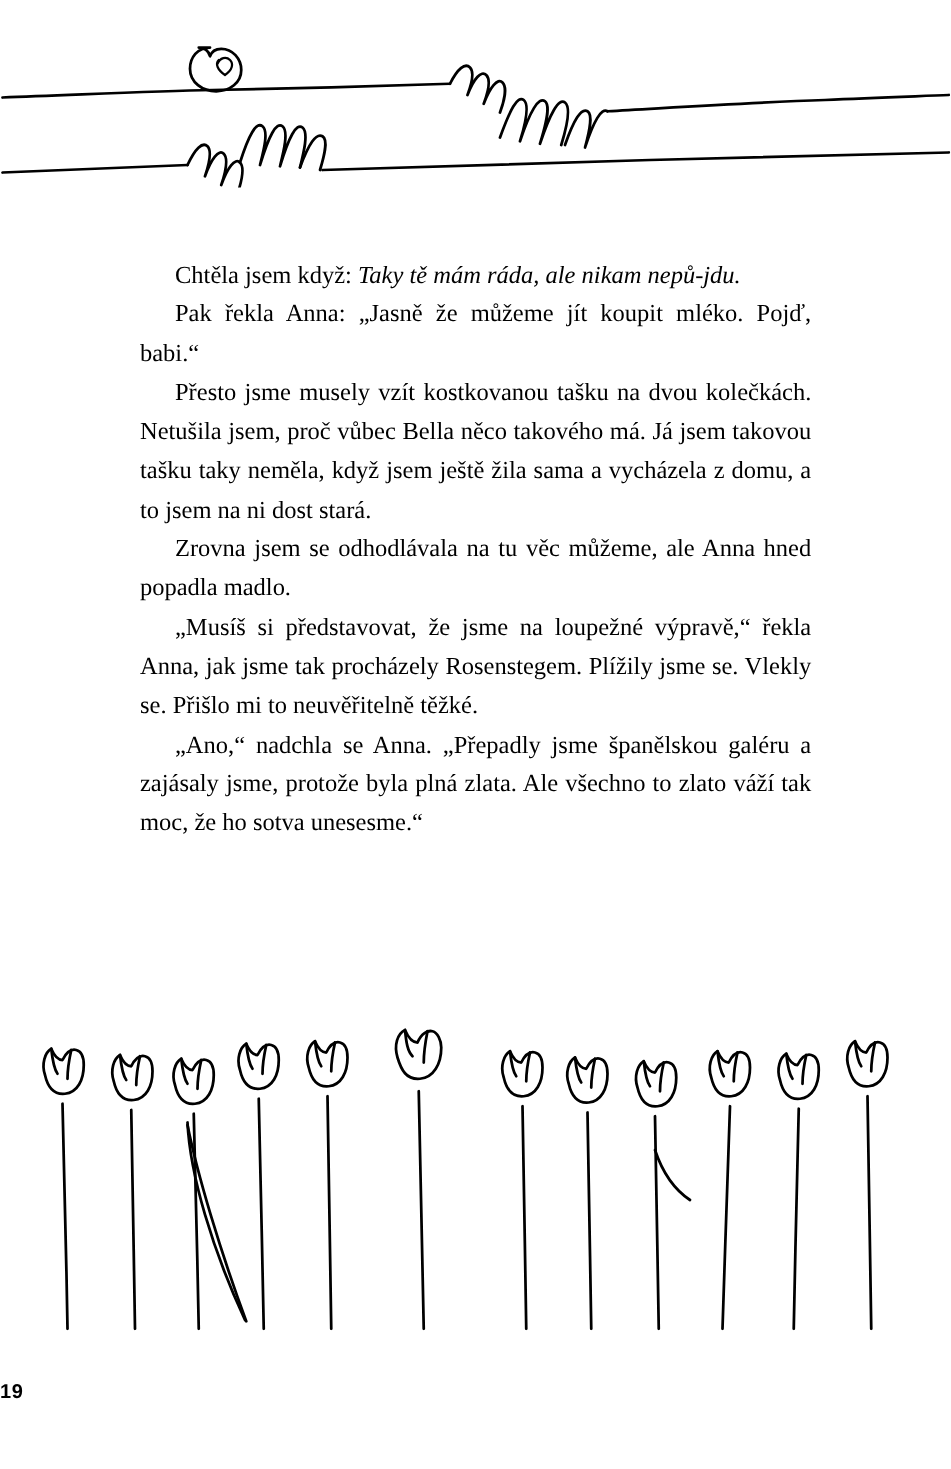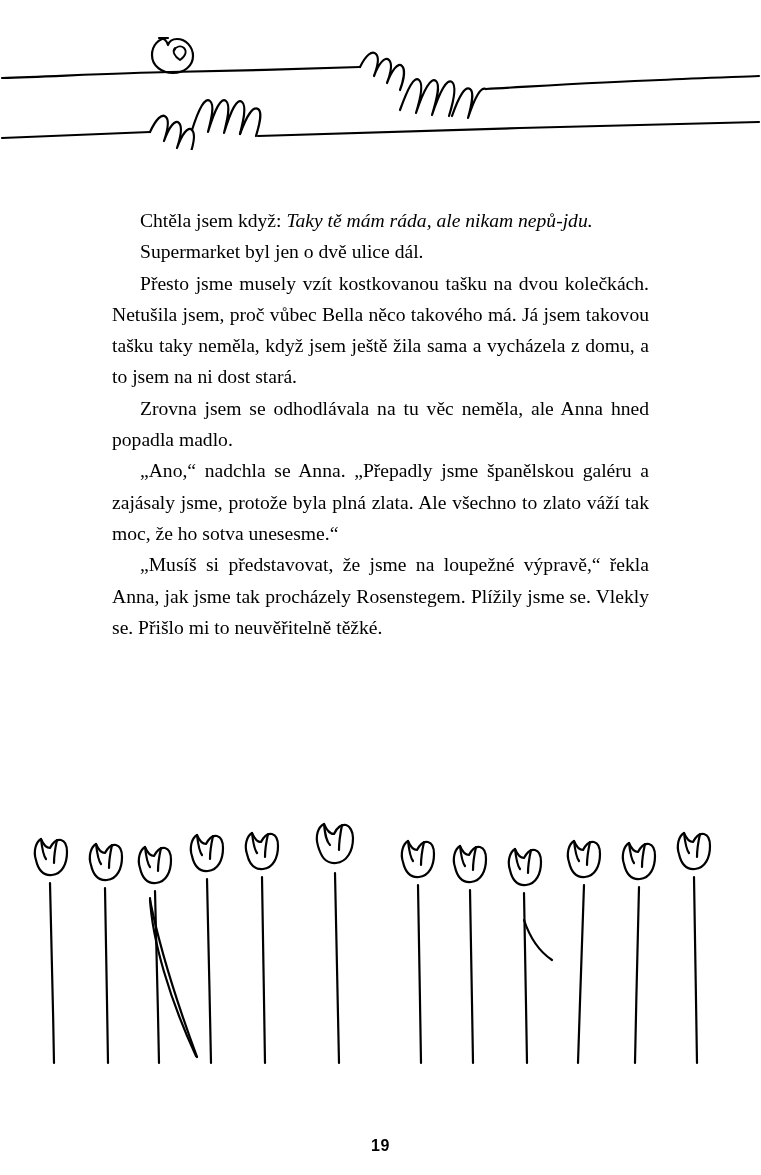--- a/index.html
+++ b/index.html
@@ -61,26 +61,25 @@
     width: 761px;
     height: 270px;
   }
 
   
   .page-number {
     position: absolute;
     top: 1105px;
     left: 0;
     width: 761px;
-    text-align: center;
+    text-align: left;
     font-family: "Liberation Sans", sans-serif;
     font-weight: bold;
     font-size: 16px;
     letter-spacing: 0.5px;
-    margin-top: 32px;
   }
 </style>
 </head>
 <body>
 
 <div class="page">
 
   <div class="ornament-top">
     <svg width="761" height="140" viewBox="0 0 761 140" fill="none" xmlns="http://www.w3.org/2000/svg">
       <g stroke="#000000" stroke-width="2.2" fill="none" stroke-linecap="round" stroke-linejoin="round">
@@ -102,31 +101,31 @@
       </g>
     </svg>
   </div>
 
   <div class="text-block">
 
     <p class="para">
       <span>Chtěla jsem když: </span><em>Taky tě mám ráda, ale nikam nepů-jdu.</em>
     </p>
 
-
-    <p class="para">Supermarket byl jen o dvě ulice dál.</p>
+    <p class="para">Pak řekla Anna: „Jasně že můžeme jít koupit mléko. Pojď, babi.“</p>
+
 
     <p class="para">Přesto jsme musely vzít kostkovanou tašku na dvou kolečkách. Netušila jsem, proč vůbec Bella něco takového má. Já jsem takovou tašku taky neměla, když jsem ještě žila sama a vycházela z domu, a to jsem na ni dost stará.</p>
 
-    <p class="para">Zrovna jsem se odhodlávala na tu věc neměla, ale Anna hned popadla madlo.</p>
-
+    <p class="para">Zrovna jsem se odhodlávala na tu věc můžeme, ale Anna hned popadla madlo.</p>
+
+
+    <p class="para">„Musíš si představovat, že jsme na loupežné výpravě,“ řekla Anna, jak jsme tak procházely Rosenstegem. Plížily jsme se. Vlekly se. Přišlo mi to neuvěřitelně těžké.</p>
 
     <p class="para">„Ano,“ nadchla se Anna. „Přepadly jsme španělskou galéru a zajásaly jsme, protože byla plná zlata. Ale všechno to zlato váží tak moc, že ho sotva unesesme.“</p>
-
-    <p class="para">„Musíš si představovat, že jsme na loupežné výpravě,“ řekla Anna, jak jsme tak procházely Rosenstegem. Plížily jsme se. Vlekly se. Přišlo mi to neuvěřitelně těžké.</p>
 
   </div>
 
   <div class="illustration">
     <svg width="761" height="270" viewBox="0 0 761 270" fill="none" xmlns="http://www.w3.org/2000/svg">
       <g stroke="#000000" stroke-width="2.2" fill="none" stroke-linecap="round" stroke-linejoin="round">
 
         <g>
           <path d="M36 40 c-3 -9 0 -18 5 -21 c3 7 6 9 9 9 c3 -6 7 -9 11 -8 c4 1 6 6 6 12 c0 12 -5 22 -15 23 c-10 1 -14 -6 -16 -15 z"></path>
           <path d="M41 19 c1 9 2 16 5 20"></path>

